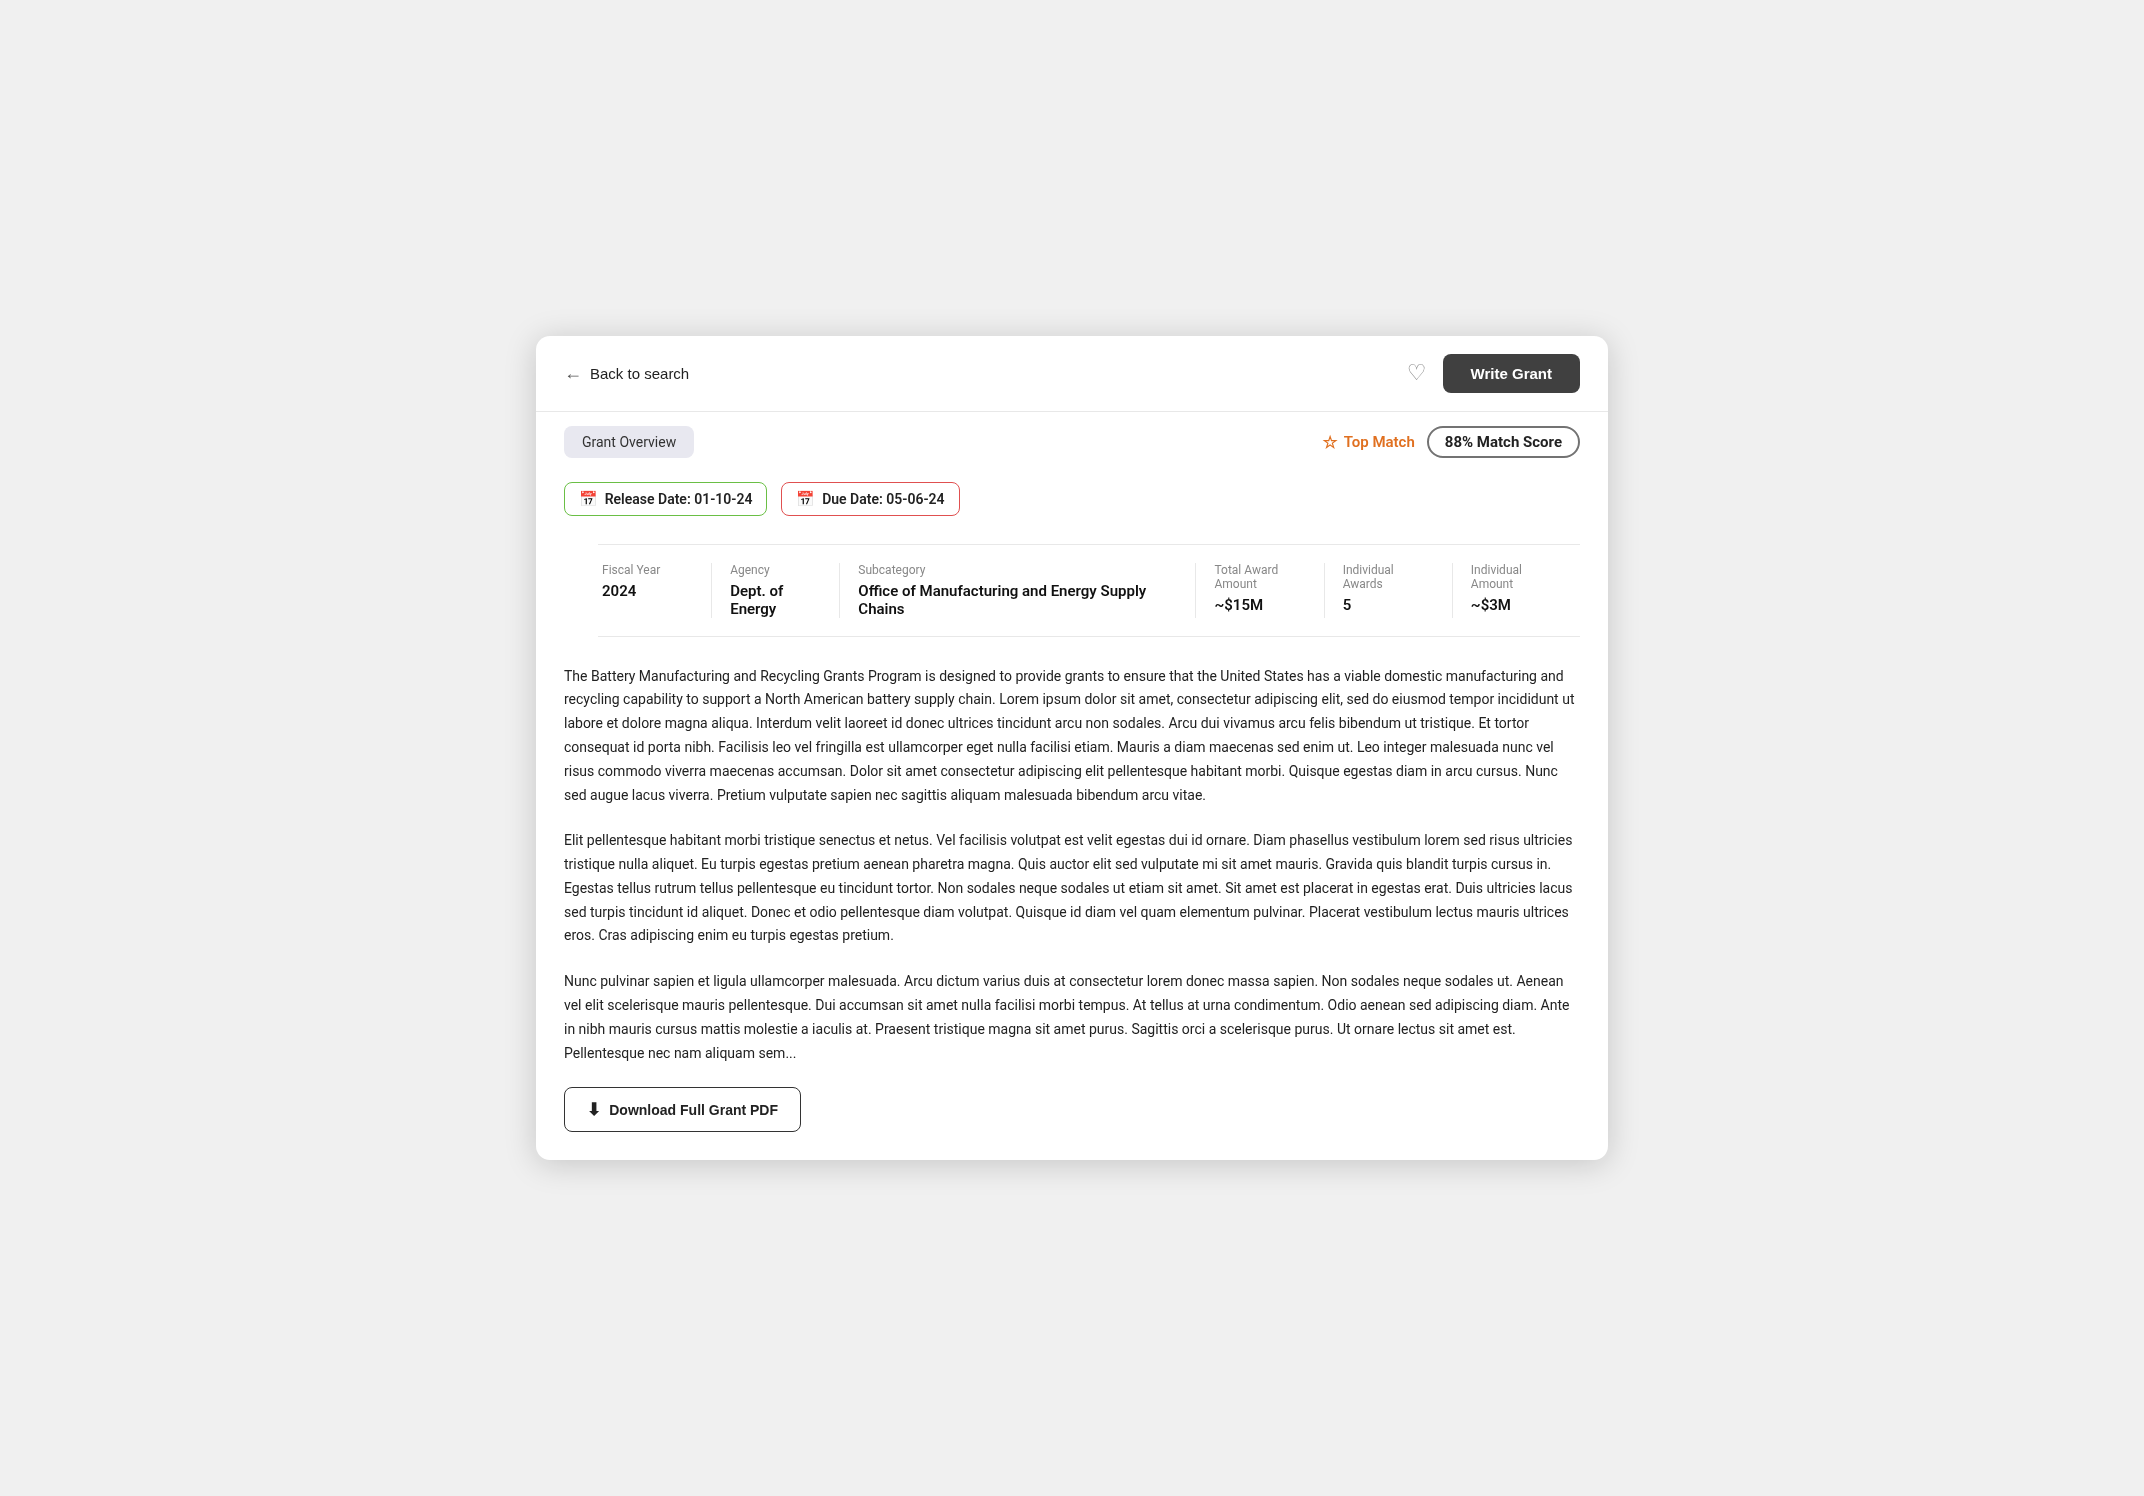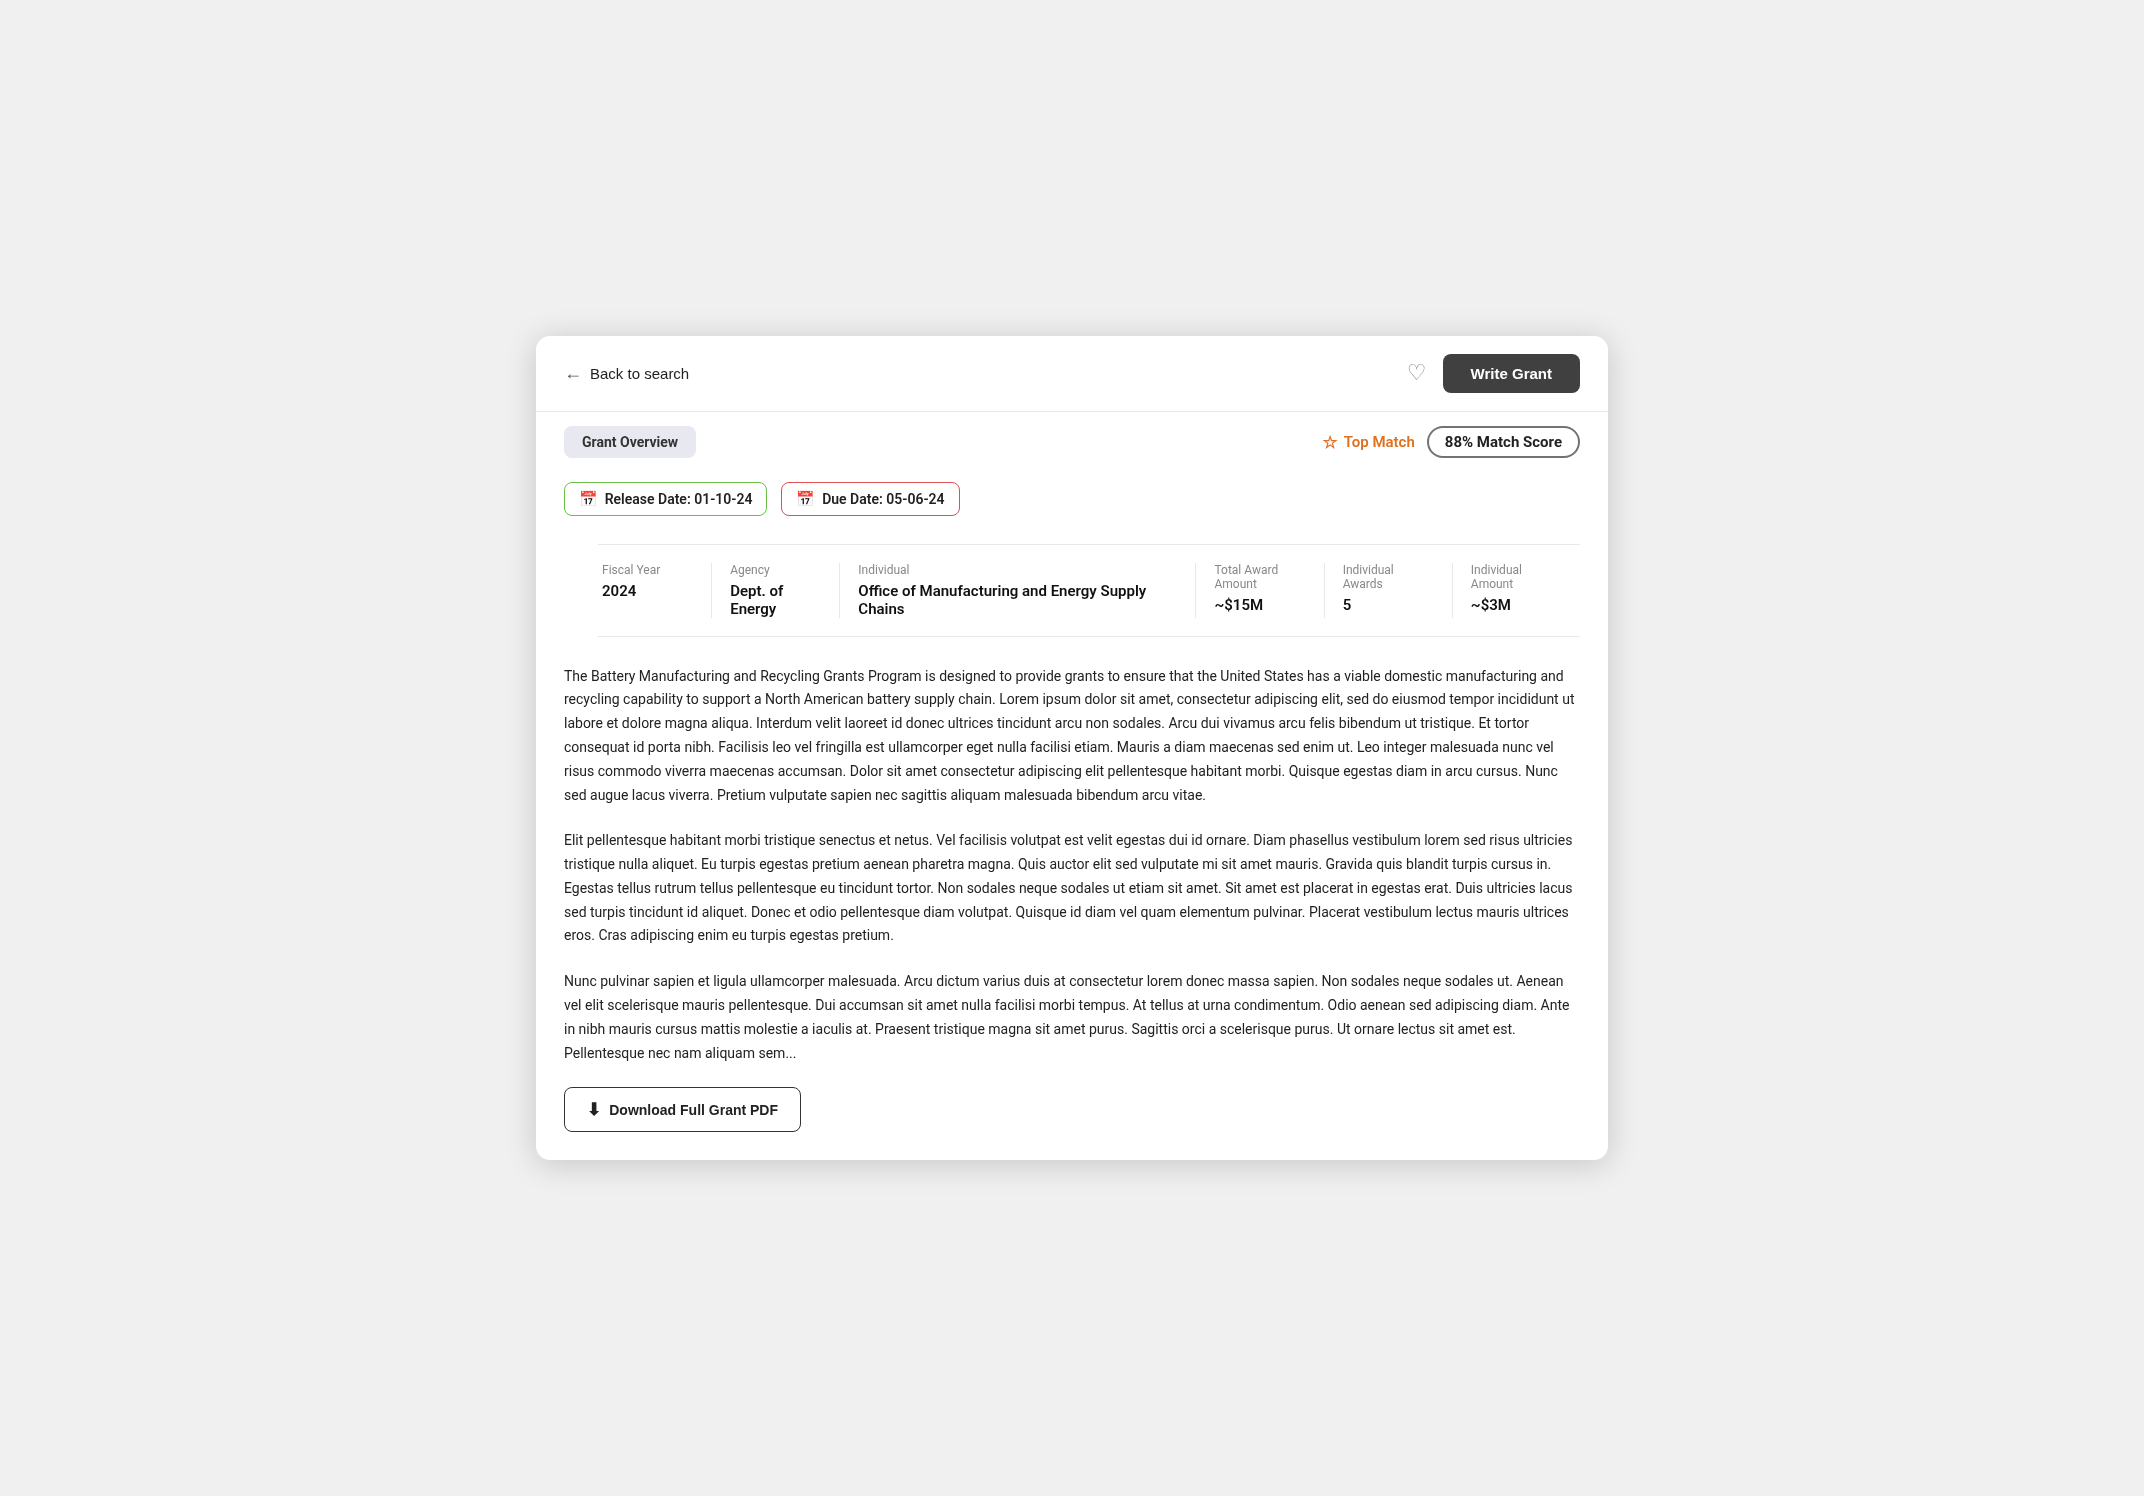--- a/index.html
+++ b/index.html
@@ -70,21 +70,21 @@
       display: flex;
       align-items: center;
       justify-content: space-between;
       padding: 14px 28px 0 28px;
     }
     .tab-item {
       background: #e8e8f0;
       border-radius: 8px;
       padding: 8px 18px;
       font-size: 14px;
-      font-weight: 700;
+      font-weight: 400;
       color: #333;
       cursor: pointer;
     }
     .top-match-area {
       display: flex;
       align-items: center;
       gap: 12px;
     }
     .top-match-label {
       display: flex;
@@ -231,21 +231,21 @@
     <div class="info-grid">
       <div class="info-cell">
         <div class="info-label">Fiscal Year</div>
         <div class="info-value">2024</div>
       </div>
       <div class="info-cell">
         <div class="info-label">Agency</div>
         <div class="info-value">Dept. of Energy</div>
       </div>
       <div class="info-cell wide">
-        <div class="info-label">Individual</div>
+        <div class="info-label">Subcategory</div>
         <div class="info-value">Office of Manufacturing and Energy Supply Chains</div>
       </div>
       <div class="info-cell">
         <div class="info-label">Total Award Amount</div>
         <div class="info-value">~$15M</div>
       </div>
       <div class="info-cell">
         <div class="info-label">Individual Awards</div>
         <div class="info-value">5</div>
       </div>

